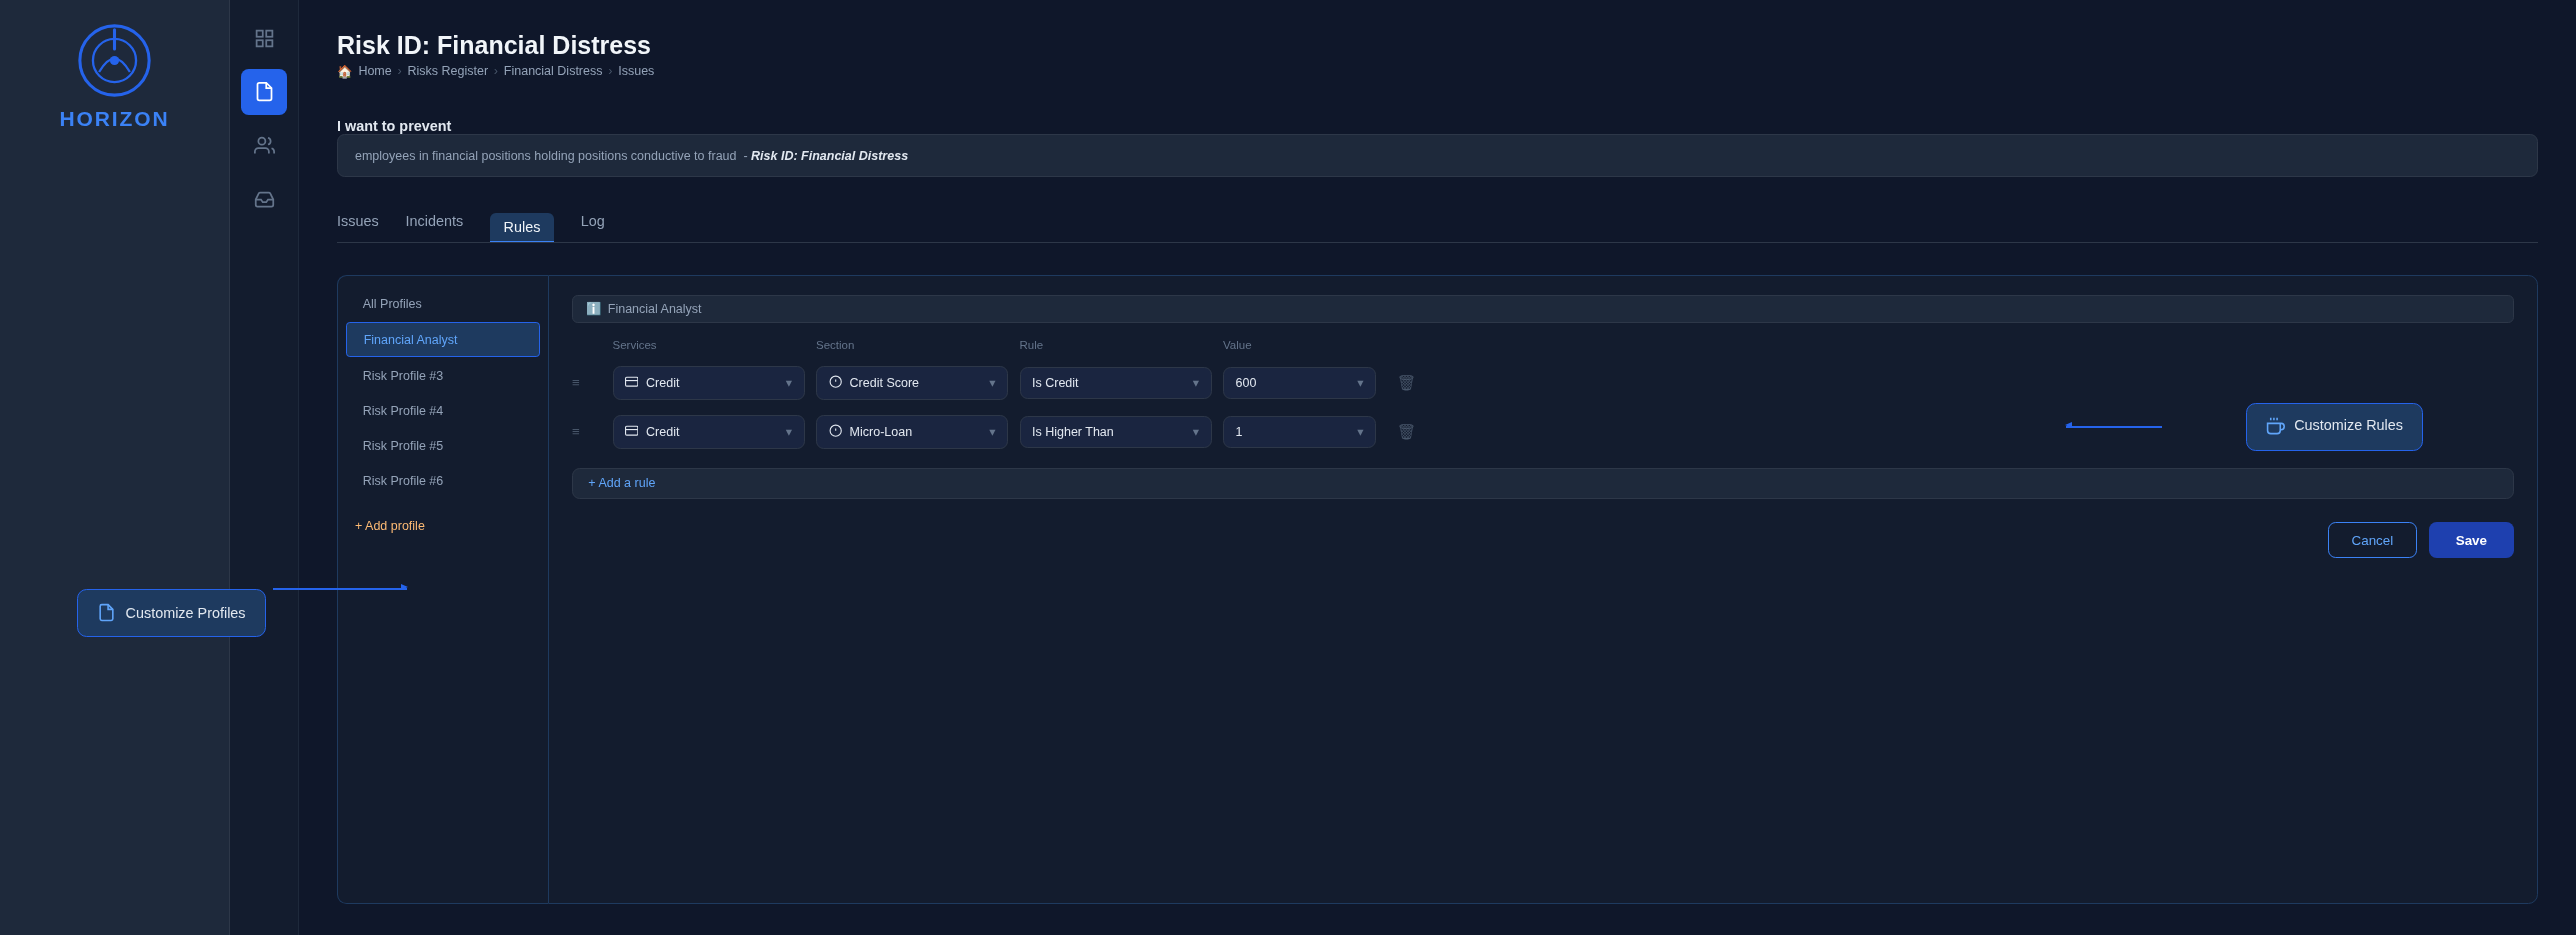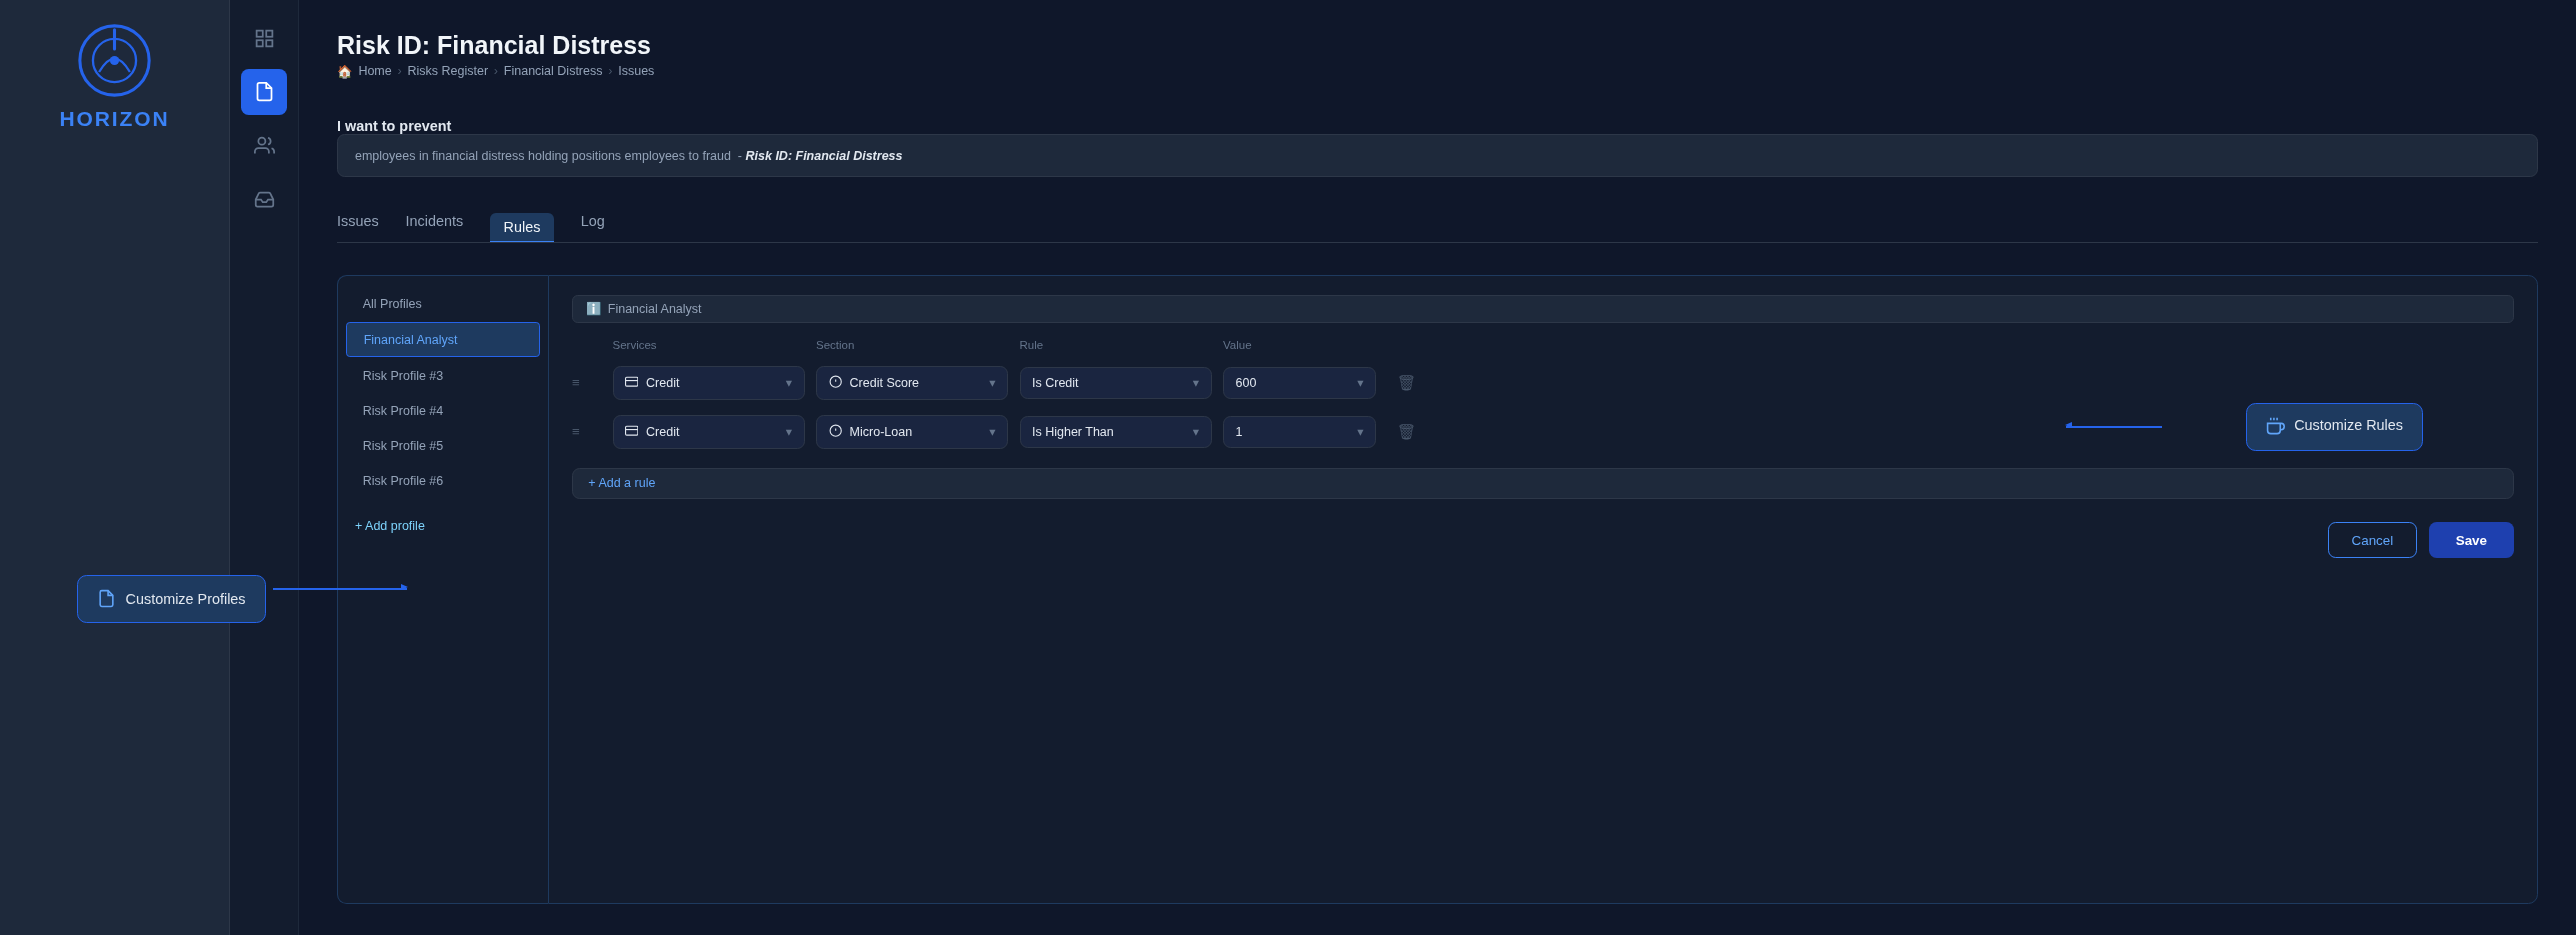--- a/index.html
+++ b/index.html
@@ -182,21 +182,21 @@
       margin: 0 7.7px;
     }
     .profile-item.active {
       background: #1e3a5f;
       color: #60a5fa;
       border: 1px solid #2563eb;
     }
     .add-profile {
       padding: 11.5px 17px;
       font-size: 12.5px;
-      color: #7dd3fc;
+      color: #fdba74;
       cursor: pointer;
       margin-top: 7.7px;
     }
 
     
     .rules-panel {
       flex: 1;
       background: #131c2e;
       border-radius: 0 9.6px 9.6px 0;
       padding: 19px 23px;
@@ -300,21 +300,21 @@
       color: #fff;
       font-size: 13.4px;
       font-weight: 600;
       cursor: pointer;
     }
 
     
     .customize-profiles {
       position: absolute;
       left: 77px;
-      top: 575px;
+      top: 589px;
       background: #1e3a5f;
       border: 1px solid #2563eb;
       border-radius: 9.6px;
       padding: 13.4px 19px;
       display: flex;
       align-items: center;
       gap: 9.6px;
       font-size: 14.4px;
       color: #e2e8f0;
       font-weight: 500;
@@ -445,21 +445,21 @@
         <span class="sep">›</span>
         <span>Financial Distress</span>
         <span class="sep">›</span>
         <span>Issues</span>
       </div>
     </div>
 
     <div>
       <div class="prevention-label">I want to prevent</div>
       <div class="prevention-box">
-        <span>employees in financial distress holding positions employees to fraud</span>
+        <span>employees in financial positions holding positions conductive to fraud</span>
         &nbsp;- <strong>Risk ID: Financial Distress</strong>
       </div>
     </div>
 
     <div class="tabs-row">
       <div class="tab">Issues</div>
       <div class="tab">Incidents</div>
       <div class="tab active">Rules</div>
       <div class="tab">Log</div>
     </div>

